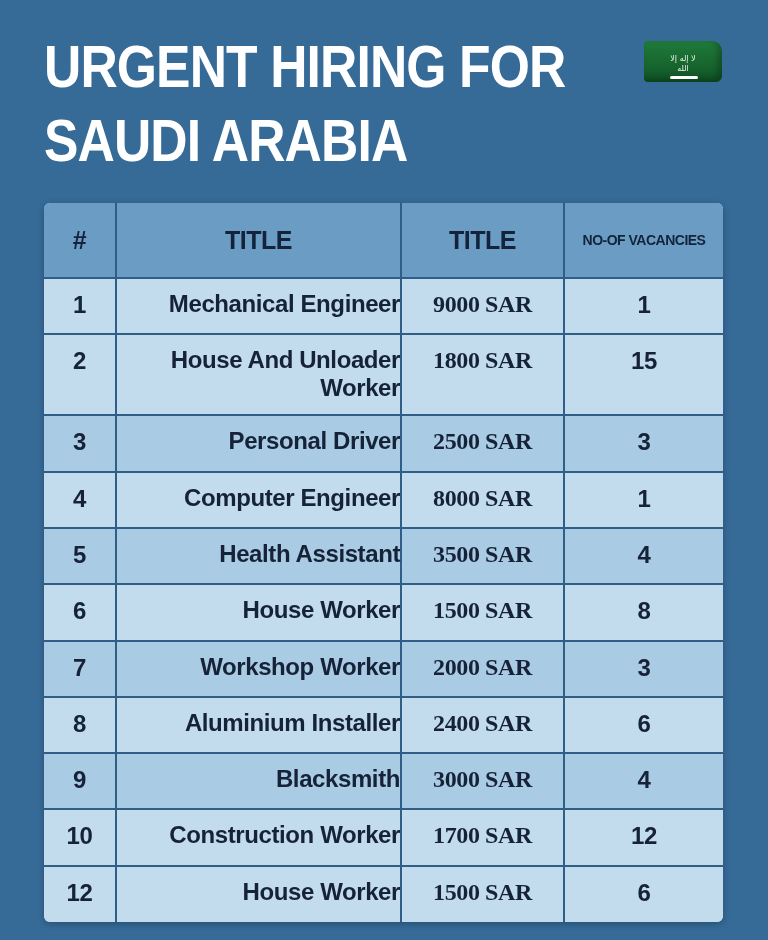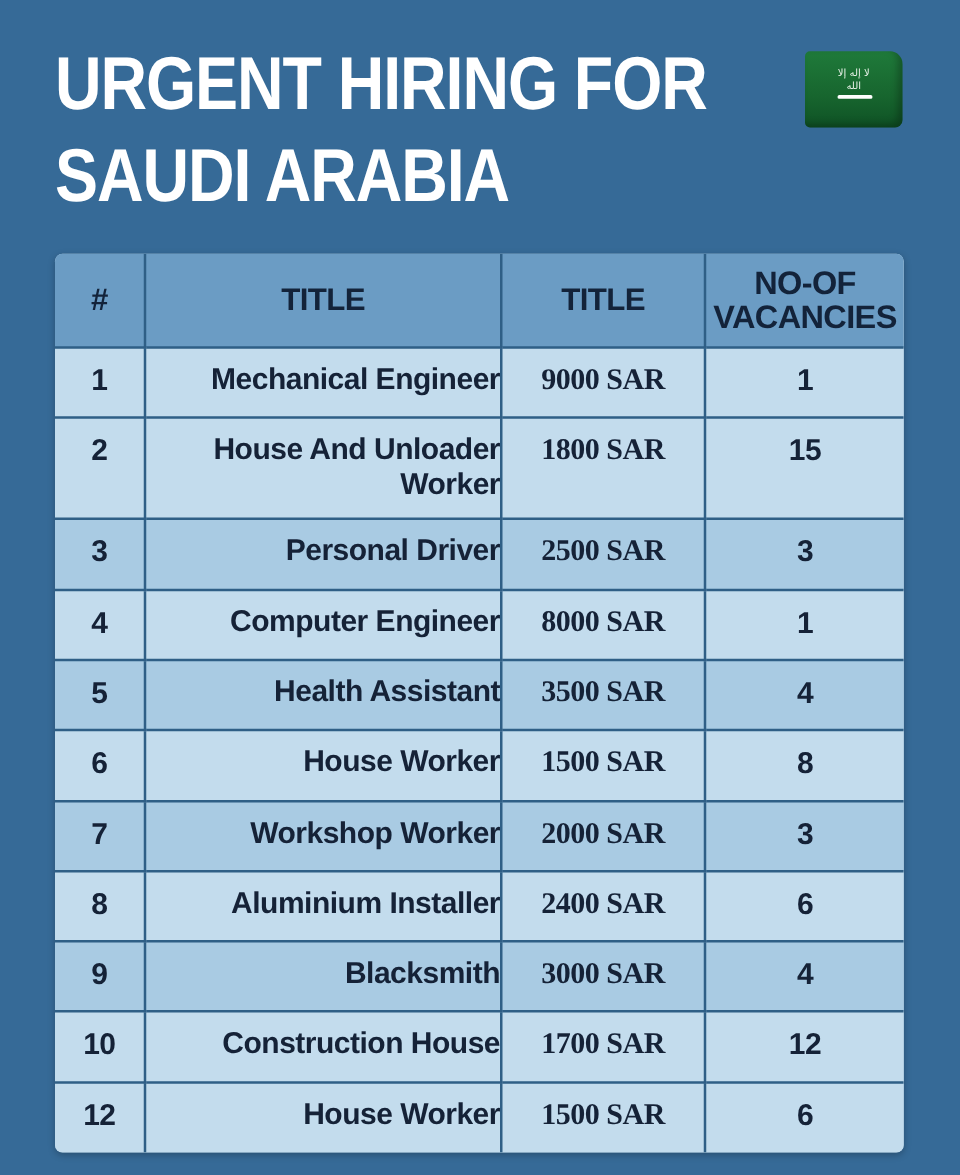--- a/index.html
+++ b/index.html
@@ -14,21 +14,21 @@
       color: #ffffff; font-weight: bold;
       font-family: "Liberation Sans", sans-serif;
       font-size: 60px; line-height: 74px;
       letter-spacing: -1px;
       transform: scaleX(0.86); transform-origin: left top;
       white-space: nowrap;
     }
     .title-line { display: block; }
     .flag {
       position: absolute; left: 644px; top: 41px;
-      width: 78px; height: 61px;
+      width: 78px; height: 41px;
       background: linear-gradient(180deg, #1f7a3a 0%, #17652e 60%, #0f5225 100%);
       border-radius: 4px 10px 6px 4px;
       box-shadow: inset -4px -3px 6px rgba(0,0,0,0.25);
     }
     .flag .script {
       position: absolute; left: 20px; top: 13px; width: 38px; height: 10px;
       color: #e8f2e8; font-size: 8px; line-height: 10px; text-align: center;
       font-family: "DejaVu Sans", sans-serif; letter-spacing: -0.5px;
     }
     .flag .sword {
@@ -60,21 +60,21 @@
     tr:first-child th { border-top: none; }
     th:first-child, td:first-child { border-left: none; }
     th:last-child, td:last-child { border-right: none; }
     tr:last-child td { border-bottom: none; }
     thead tr { height: 75px; background: #6b9cc4; }
     th {
       font-size: 25px; color: #13233a;
       text-align: center; vertical-align: middle;
       letter-spacing: -0.5px;
     }
-    th.h-vac { font-size: 26px; line-height: 27px; margin-left: 31px; }
+    th.h-vac { font-size: 14px; line-height: 27px; margin-left: 31px; }
     td {
       font-size: 24px; letter-spacing: -0.4px;
       vertical-align: top; padding-top: 12px;
     }
     tr.r-alt { background: #a9cbe3; }
     tr.r-light { background: #c3dced; }
     td.num { text-align: center; }
     td.title-cell { padding-left: 16px; line-height: 28px; padding-top: 11px; }
     td.sal { text-align: center; font-family: Liberation Serif, serif; }
     td.vac { text-align: center; }
@@ -160,21 +160,21 @@
         <td class="vac">6</td>
       </tr>
       <tr class="r-alt">
         <td class="num">9</td>
         <td class="title-cell">Blacksmith</td>
         <td class="sal">3000 SAR</td>
         <td class="vac">4</td>
       </tr>
       <tr class="r-light">
         <td class="num">10</td>
-        <td class="title-cell">Construction House</td>
+        <td class="title-cell">Construction Worker</td>
         <td class="sal">1700 SAR</td>
         <td class="vac">12</td>
       </tr>
       <tr class="r-light">
         <td class="num">12</td>
         <td class="title-cell">House Worker</td>
         <td class="sal">1500 SAR</td>
         <td class="vac">6</td>
       </tr>
     </tbody>

